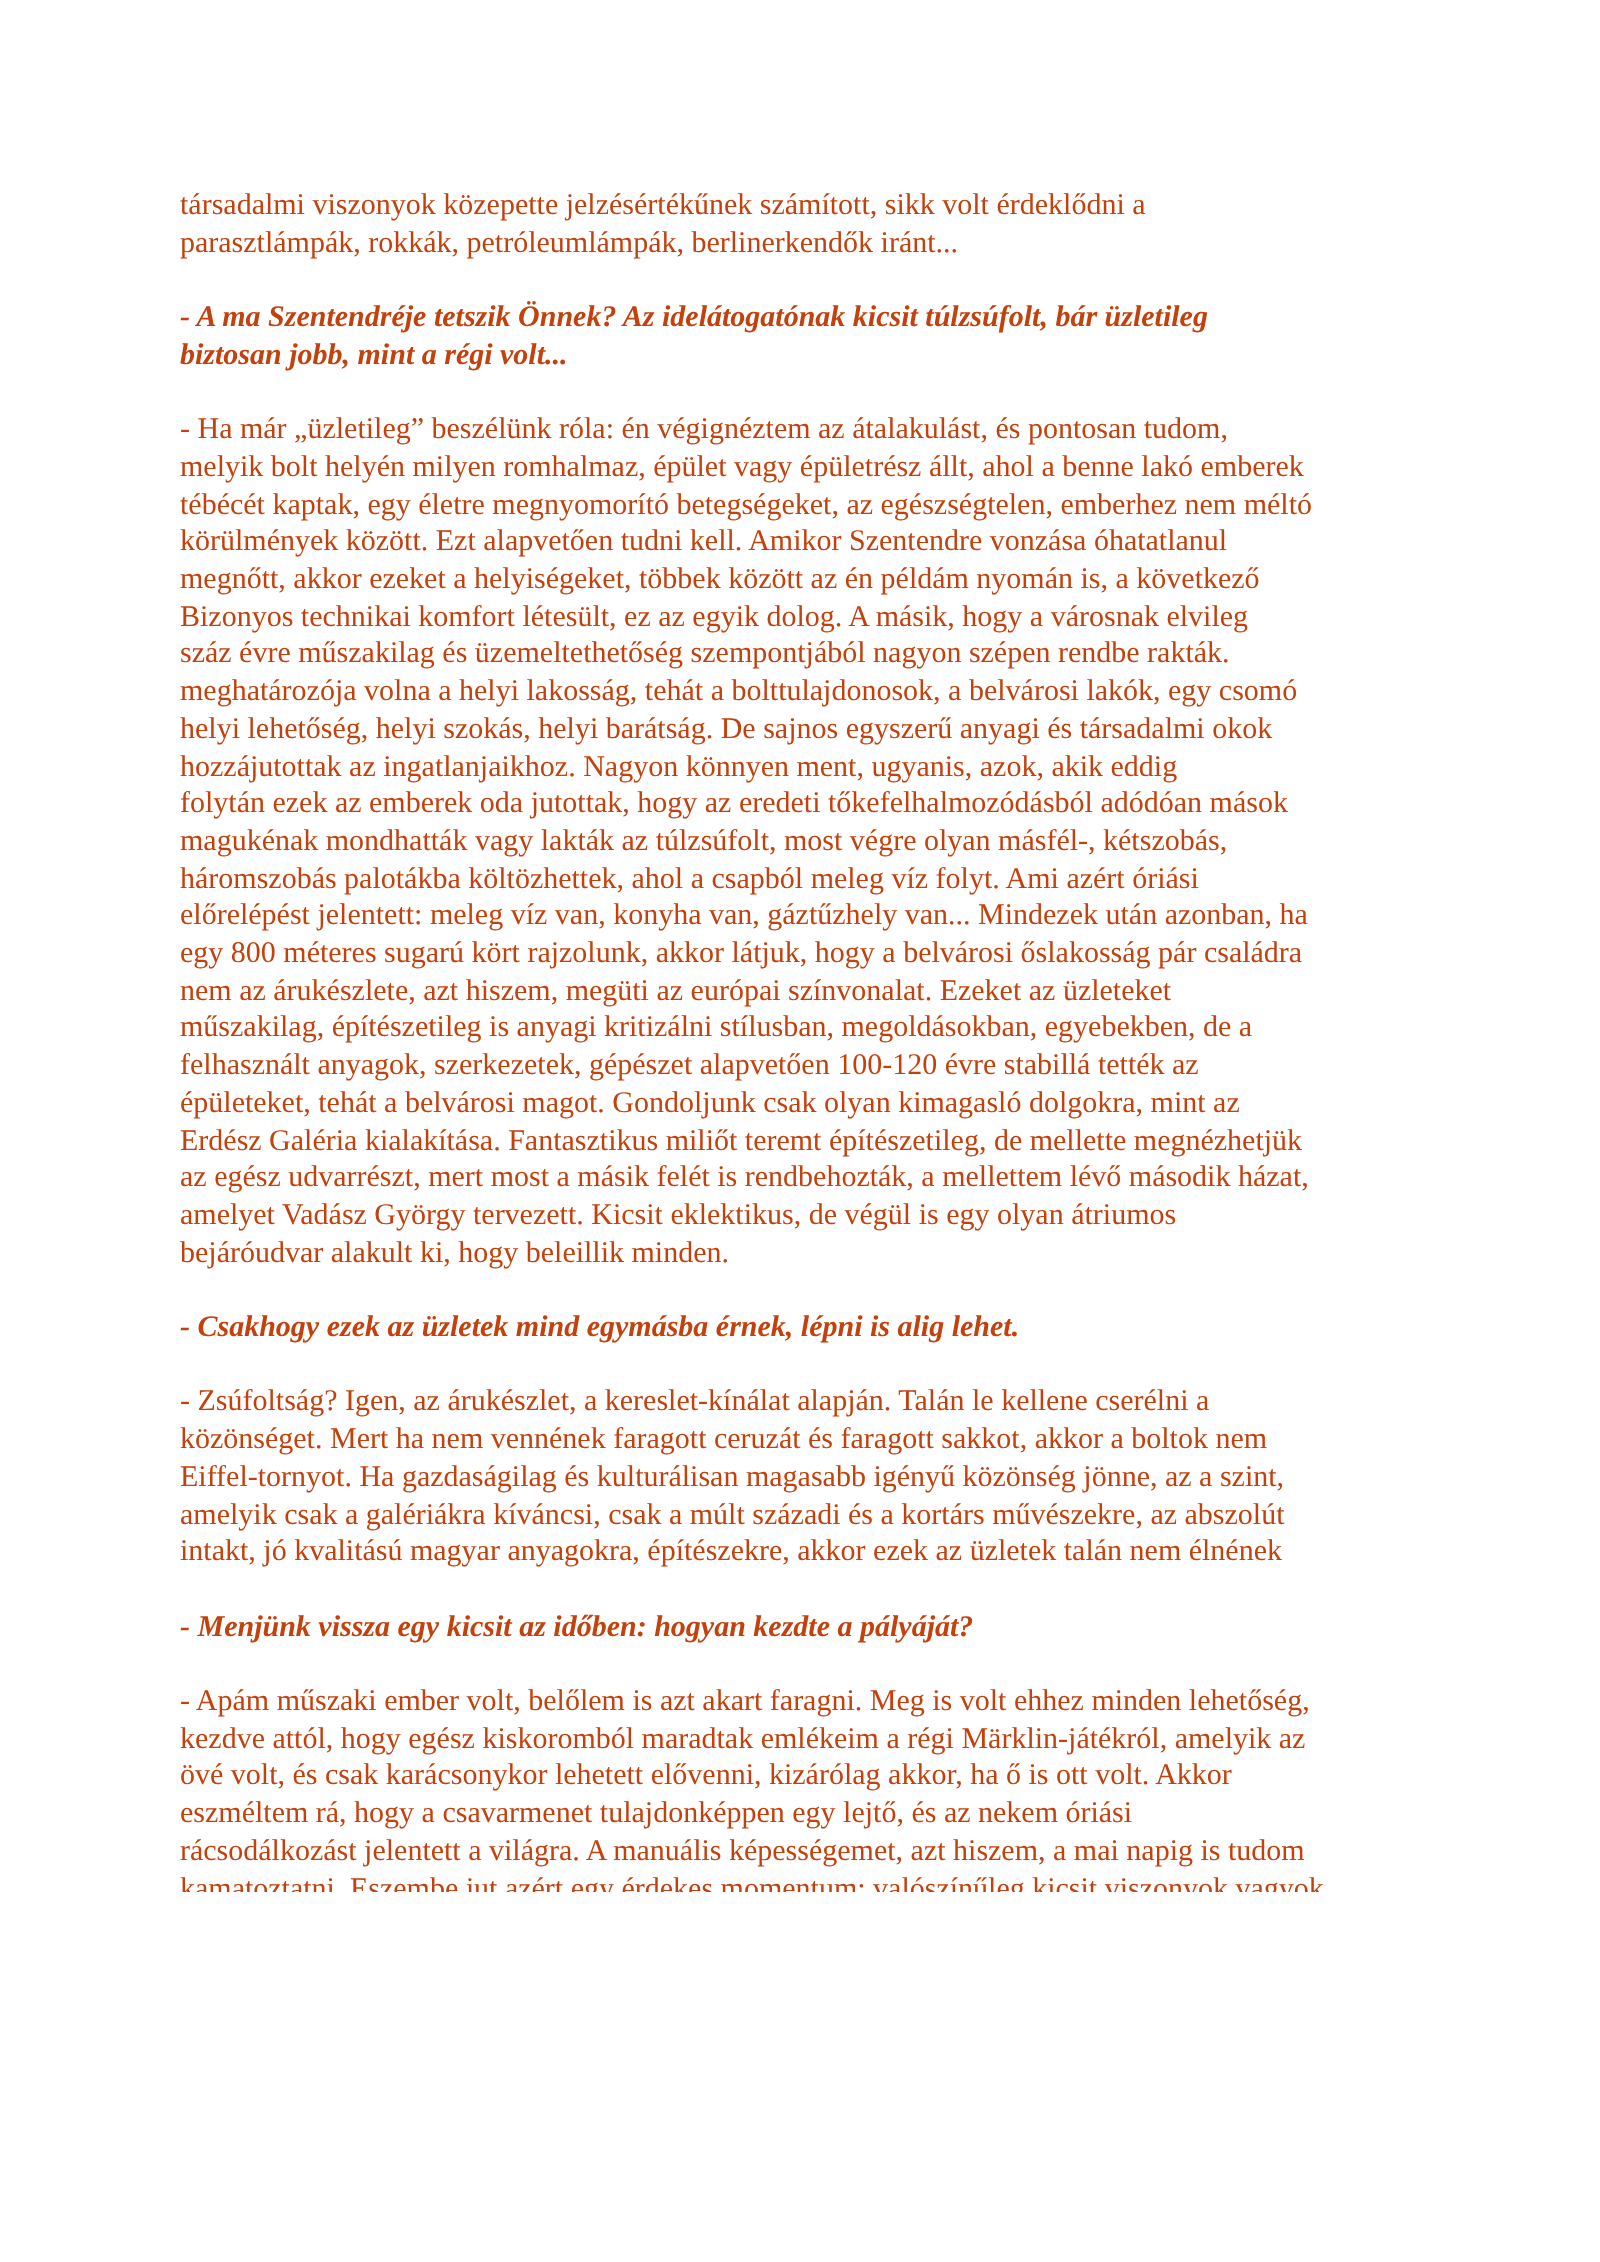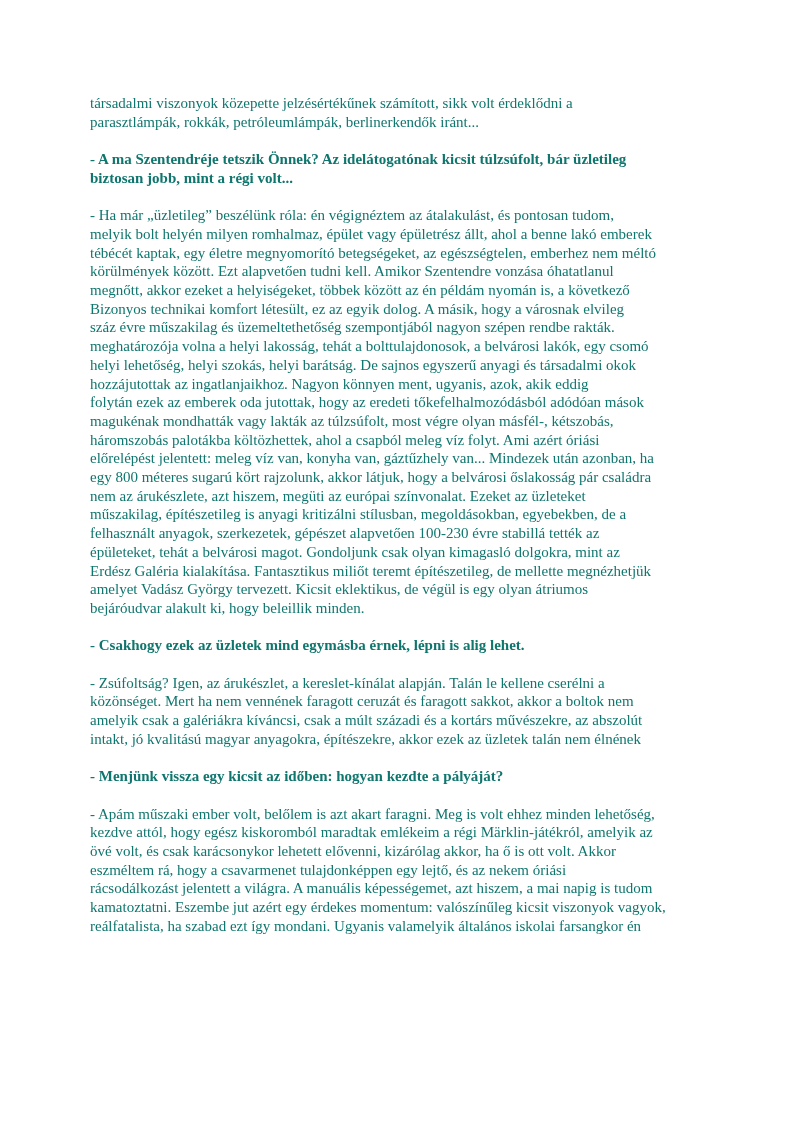--- a/index.html
+++ b/index.html
@@ -7,35 +7,36 @@
     padding: 0;
     background: #ffffff;
   }
   .page {
     position: relative;
     width: 800px;
     height: 946px;
     background: #ffffff;
     overflow: hidden;
     font-family: "Liberation Serif", "DejaVu Serif", serif;
-    color: #0f766e;
+    color: #c2410c;
   }
   .content {
     position: absolute;
     left: 90px;
     top: 94px;
     width: 632px;
     font-size: 15px;
     line-height: 18.7px;
   }
   .para {
     margin: 0 0 18.7px 0;
   }
   .para.question {
     font-weight: bold;
+    font-style: italic;
   }
   .line {
     white-space: nowrap;
   }
   .footer {
     position: absolute;
     left: 0;
     right: 0;
     top: 1061px;
     text-align: center;
@@ -67,32 +68,34 @@
         <div class="line">meghatározója volna a helyi lakosság, tehát a bolttulajdonosok, a belvárosi lakók, egy csomó</div>
         <div class="line">helyi lehetőség, helyi szokás, helyi barátság. De sajnos egyszerű anyagi és társadalmi okok</div>
         <div class="line">hozzájutottak az ingatlanjaikhoz. Nagyon könnyen ment, ugyanis, azok, akik eddig</div>
         <div class="line">folytán ezek az emberek oda jutottak, hogy az eredeti tőkefelhalmozódásból adódóan mások</div>
         <div class="line">magukénak mondhatták vagy lakták az túlzsúfolt, most végre olyan másfél-, kétszobás,</div>
         <div class="line">háromszobás palotákba költözhettek, ahol a csapból meleg víz folyt. Ami azért óriási</div>
         <div class="line">előrelépést jelentett: meleg víz van, konyha van, gáztűzhely van... Mindezek után azonban, ha</div>
         <div class="line">egy 800 méteres sugarú kört rajzolunk, akkor látjuk, hogy a belvárosi őslakosság pár családra</div>
         <div class="line">nem az árukészlete, azt hiszem, megüti az európai színvonalat. Ezeket az üzleteket</div>
         <div class="line">műszakilag, építészetileg is anyagi kritizálni stílusban, megoldásokban, egyebekben, de a</div>
-        <div class="line">felhasznált anyagok, szerkezetek, gépészet alapvetően 100-230 évre stabillá tették az</div>
+        <div class="line">felhasznált anyagok, szerkezetek, gépészet alapvetően 100-120 évre stabillá tették az</div>
         <div class="line">épületeket, tehát a belvárosi magot. Gondoljunk csak olyan kimagasló dolgokra, mint az</div>
         <div class="line">Erdész Galéria kialakítása. Fantasztikus miliőt teremt építészetileg, de mellette megnézhetjük</div>
+        <div class="line">az egész udvarrészt, mert most a másik felét is rendbehozták, a mellettem lévő második házat,</div>
         <div class="line">amelyet Vadász György tervezett. Kicsit eklektikus, de végül is egy olyan átriumos</div>
         <div class="line">bejáróudvar alakult ki, hogy beleillik minden.</div>
       </div>
       <div class="para question">
         <div class="line">- Csakhogy ezek az üzletek mind egymásba érnek, lépni is alig lehet.</div>
       </div>
       <div class="para normal">
         <div class="line">- Zsúfoltság? Igen, az árukészlet, a kereslet-kínálat alapján. Talán le kellene cserélni a</div>
         <div class="line">közönséget. Mert ha nem vennének faragott ceruzát és faragott sakkot, akkor a boltok nem</div>
+        <div class="line">Eiffel-tornyot. Ha gazdaságilag és kulturálisan magasabb igényű közönség jönne, az a szint,</div>
         <div class="line">amelyik csak a galériákra kíváncsi, csak a múlt századi és a kortárs művészekre, az abszolút</div>
         <div class="line">intakt, jó kvalitású magyar anyagokra, építészekre, akkor ezek az üzletek talán nem élnének</div>
       </div>
       <div class="para question">
         <div class="line">- Menjünk vissza egy kicsit az időben: hogyan kezdte a pályáját?</div>
       </div>
       <div class="para normal">
         <div class="line">- Apám műszaki ember volt, belőlem is azt akart faragni. Meg is volt ehhez minden lehetőség,</div>
         <div class="line">kezdve attól, hogy egész kiskoromból maradtak emlékeim a régi Märklin-játékról, amelyik az</div>
         <div class="line">övé volt, és csak karácsonykor lehetett elővenni, kizárólag akkor, ha ő is ott volt. Akkor</div>

